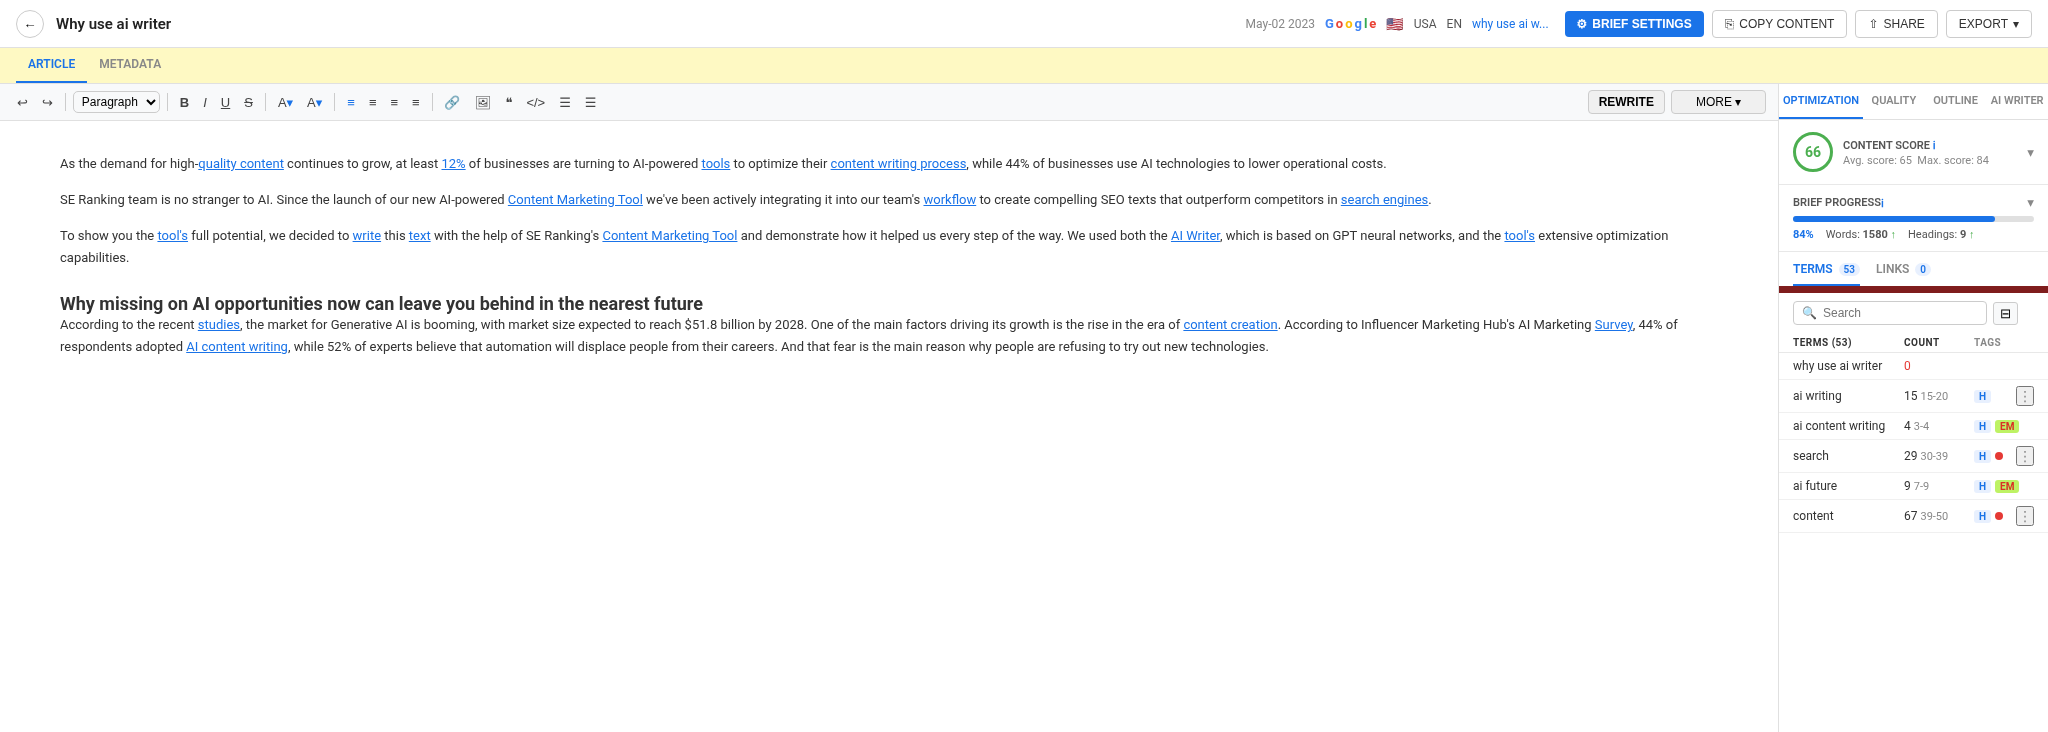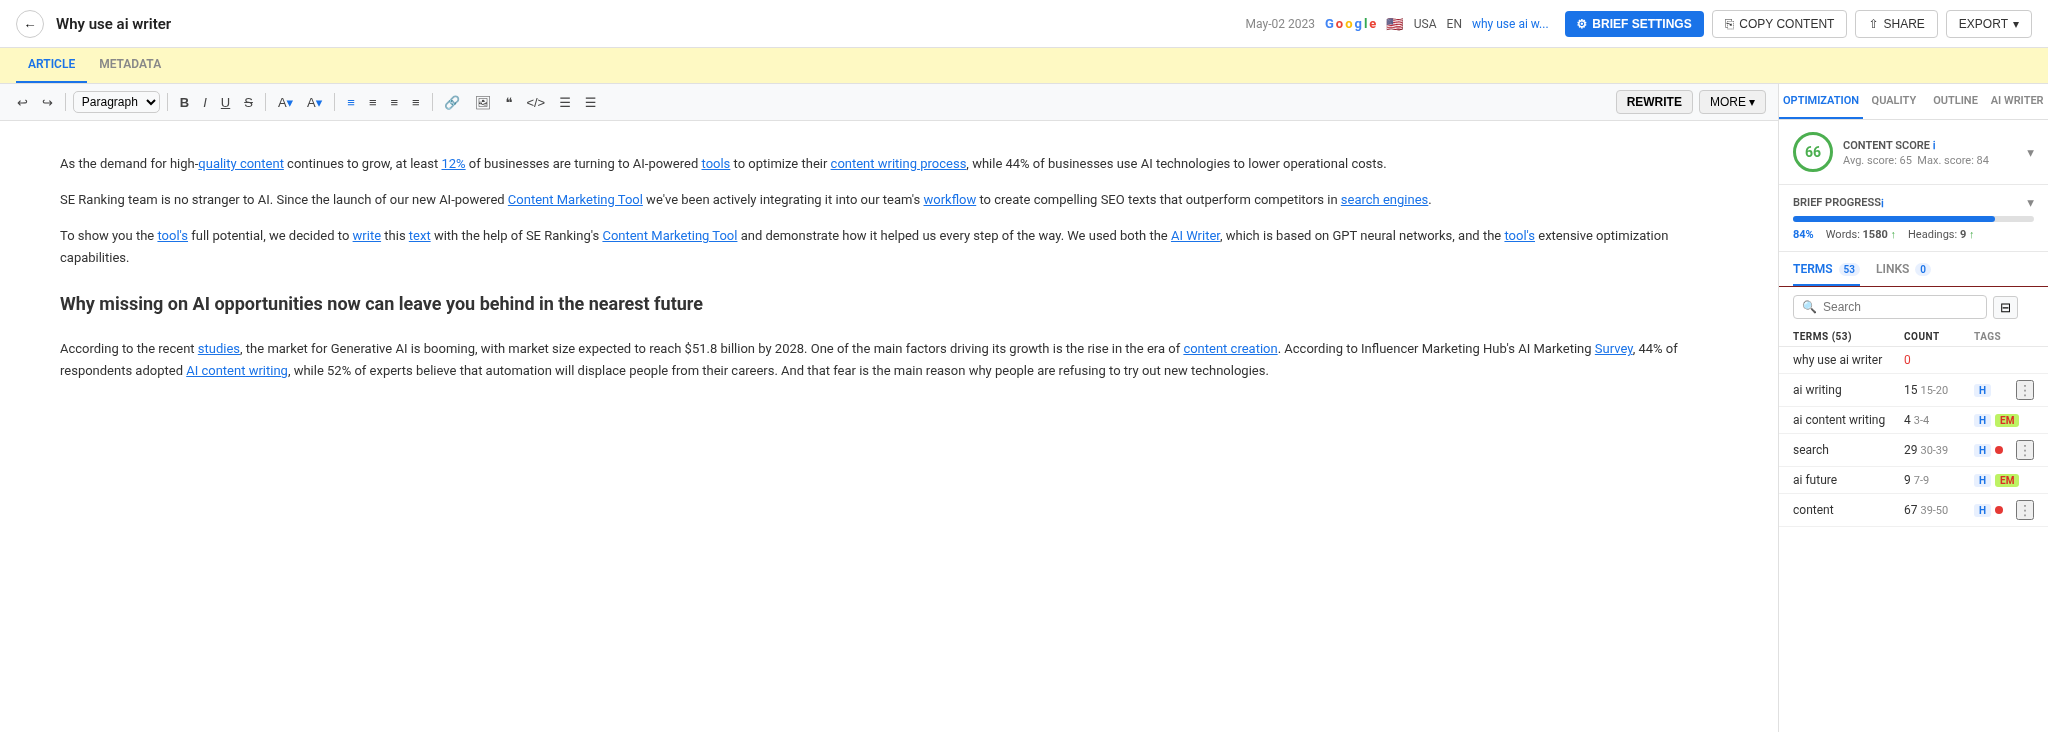--- a/index.html
+++ b/index.html
@@ -27,27 +27,27 @@
     .main-layout { display: flex; height: calc(732px - 48px - 36px); }
 
     
     .editor-area { flex: 1; display: flex; flex-direction: column; background: #fff; }
     .toolbar { display: flex; align-items: center; gap: 4px; padding: 6px 12px; border-bottom: 1px solid #e0e0e0; background: #f8f9fa; flex-wrap: nowrap; }
     .toolbar-btn { background: none; border: none; cursor: pointer; padding: 3px 5px; border-radius: 3px; font-size: 13px; color: #444; display: flex; align-items: center; }
     .toolbar-divider { width: 1px; height: 18px; background: #ccc; margin: 0 3px; }
     .toolbar-select { background: none; border: 1px solid #ccc; border-radius: 5px; padding: 2px 4px; font-size: 12px; cursor: pointer; }
     .toolbar-right { margin-left: auto; display: flex; align-items: center; gap: 6px; }
     .btn-rewrite { background: #f0f0f0; border: 1px solid #ccc; border-radius: 4px; padding: 4px 10px; font-size: 12px; cursor: pointer; font-weight: 600; }
-    .btn-more { background: #f0f0f0; border: 1px solid #ccc; border-radius: 4px; padding: 4px 10px; font-size: 12px; cursor: pointer; display: flex; align-items: flex-start; gap: 3px; }
+    .btn-more { background: #f0f0f0; border: 1px solid #ccc; border-radius: 4px; padding: 4px 24px; font-size: 12px; cursor: pointer; display: flex; align-items: flex-start; gap: 3px; }
 
     
     .editor-content { flex: 1; overflow-y: auto; padding: 32px 60px; background: #fff; }
     .editor-content h1 { font-size: 22px; font-weight: 700; line-height: 1.4; margin-bottom: 20px; }
     .editor-content h1 a, .editor-content p a { color: #1a73e8; text-decoration: underline; }
-    .editor-content h2 { font-size: 18px; font-weight: 700; margin: 24px 0 24px; }
+    .editor-content h2 { font-size: 18px; font-weight: 700; margin: 24px 0 0; }
     .editor-content p { font-size: 13px; line-height: 1.7; margin-bottom: 14px; color: #333; }
     .link-green { color: #0d6e3c; text-decoration: underline; }
 
     
     .right-panel { width: 270px; border-left: 1px solid #e0e0e0; display: flex; flex-direction: column; background: #fff; }
     .right-tabs { display: flex; border-bottom: 1px solid #e0e0e0; }
     .right-tab { flex: 1; text-align: center; padding: 10px 4px; font-size: 11px; font-weight: 600; color: #888; cursor: pointer; border-bottom: 2px solid transparent; }
     .right-tab.active { color: #1a73e8; border-bottom: 2px solid #1a73e8; }
 
     
@@ -61,21 +61,21 @@
     
     .brief-section { padding: 10px 14px; border-bottom: 1px solid #e8e8e8; }
     .brief-label { font-size: 11px; font-weight: 600; color: #555; margin-bottom: 6px; display: flex; align-items: center; justify-content: space-between; }
     .brief-bar-bg { background: #e0e0e0; border-radius: 4px; height: 6px; }
     .brief-bar-fill { background: #1a73e8; border-radius: 4px; height: 6px; width: 84%; }
     .brief-stats { display: flex; align-items: center; gap: 12px; margin-top: 6px; font-size: 11px; color: #555; }
     .stat-up { color: #4caf50; }
 
     
     .terms-section { flex: 1; display: flex; flex-direction: column; overflow: hidden; }
-    .terms-tabs { display: flex; gap: 16px; padding: 10px 14px 0; border-bottom: 1px solid #7f1d1d; }
+    .terms-tabs { display: flex; gap: 16px; padding: 10px 14px 0; border-bottom: 7px solid #7f1d1d; }
     .terms-tab { font-size: 12px; font-weight: 600; color: #888; padding-bottom: 8px; cursor: pointer; border-bottom: 2px solid transparent; }
     .terms-tab.active { color: #1a73e8; border-bottom: 2px solid #1a73e8; }
     .terms-tab .badge { background: #e8f0fe; color: #1a73e8; border-radius: 10px; padding: 1px 5px; font-size: 10px; margin-left: 3px; }
 
     
     .terms-search { padding: 8px 14px; }
     .search-box { display: flex; align-items: center; border: 1px solid #ccc; border-radius: 4px; padding: 4px 8px; gap: 6px; }
     .search-input { border: none; outline: none; font-size: 12px; flex: 1; color: #333; }
     .search-icon { color: #888; font-size: 12px; }
     .filter-btn { margin-left: 4px; border: 1px solid #ccc; border-radius: 3px; background: #f8f9fa; padding: 3px 6px; cursor: pointer; }

